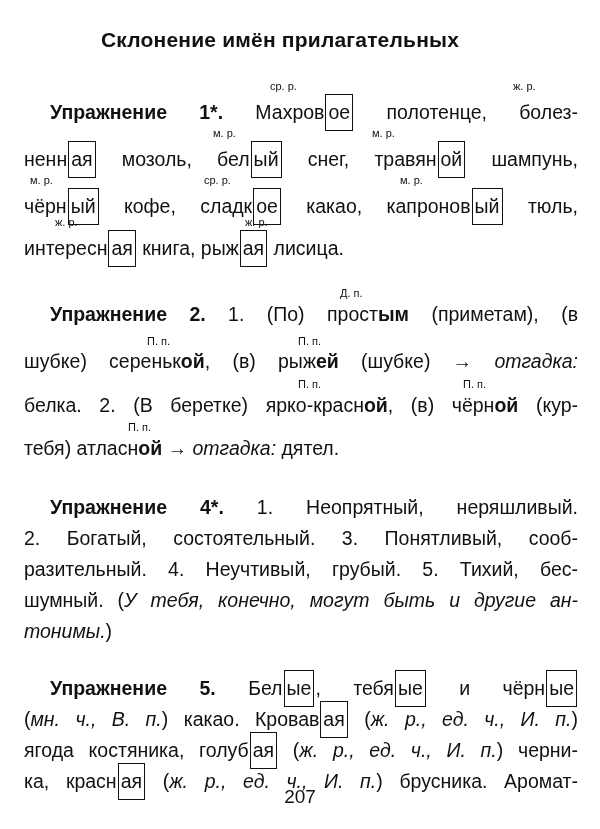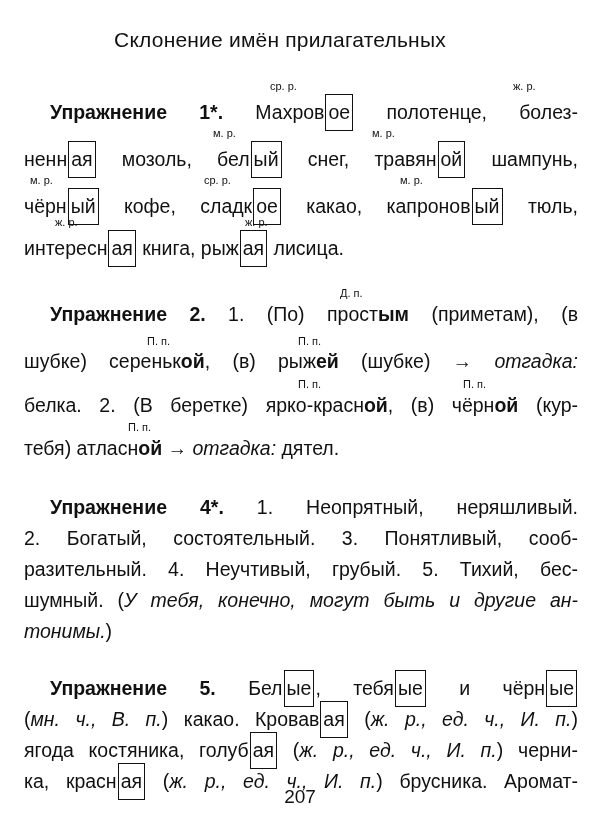--- a/index.html
+++ b/index.html
@@ -1,19 +1,19 @@
 <!DOCTYPE html>
 <html><head>
 <meta charset="utf-8">
 <style>
   html, body { margin: 0; padding: 0; background: #ffffff; }
   body { width: 600px; height: 829px; position: relative; overflow: hidden;
          font-family: "Liberation Sans", "DejaVu Sans", sans-serif; color: #111111; }
   .title { position: absolute; top: 28px; left: 0; width: 560px; text-align: center;
-           font-weight: normal; font-size: 21px; letter-spacing: 0.2px; }
+           font-weight: bold; font-size: 21px; letter-spacing: 0.2px; }
   .line { position: absolute; left: 24px; width: 554px; font-size: 19.5px; line-height: 24px;
           white-space: nowrap; text-align: justify; text-align-last: justify; }
   .line.noj { text-align-last: left; }
   .line.indent { left: 50px; width: 528px; }
   .ann { position: absolute; font-size: 11px; line-height: 12px; white-space: nowrap; color: #111; }
   .ex { font-weight: bold; margin-top: 24px; }
   .box { border: 1px solid #111; padding: 8px 2px; margin: 0 1px; line-height: 19px; display: inline-block; }
   .b { font-weight: bold; }
   .i { font-style: italic; }
   .pagenum { position: absolute; top: 786px; left: 0; width: 600px; text-align: center; font-size: 19px; }

